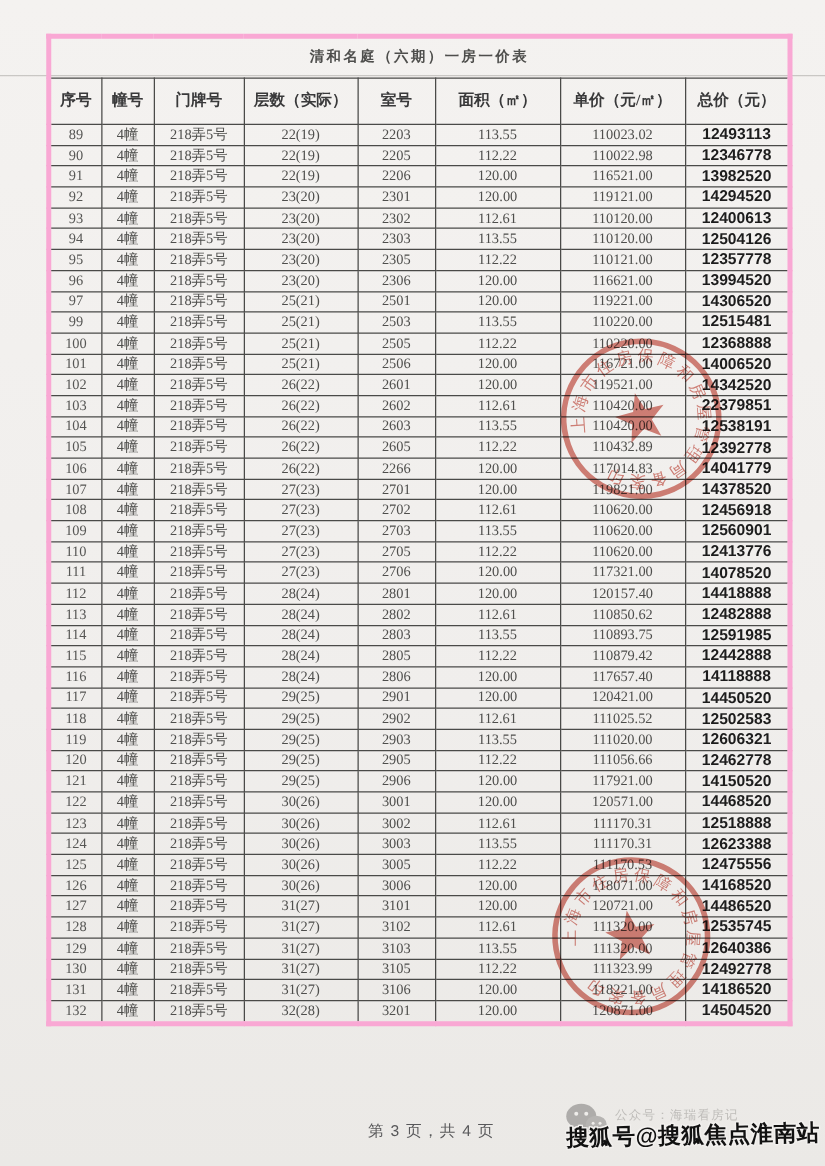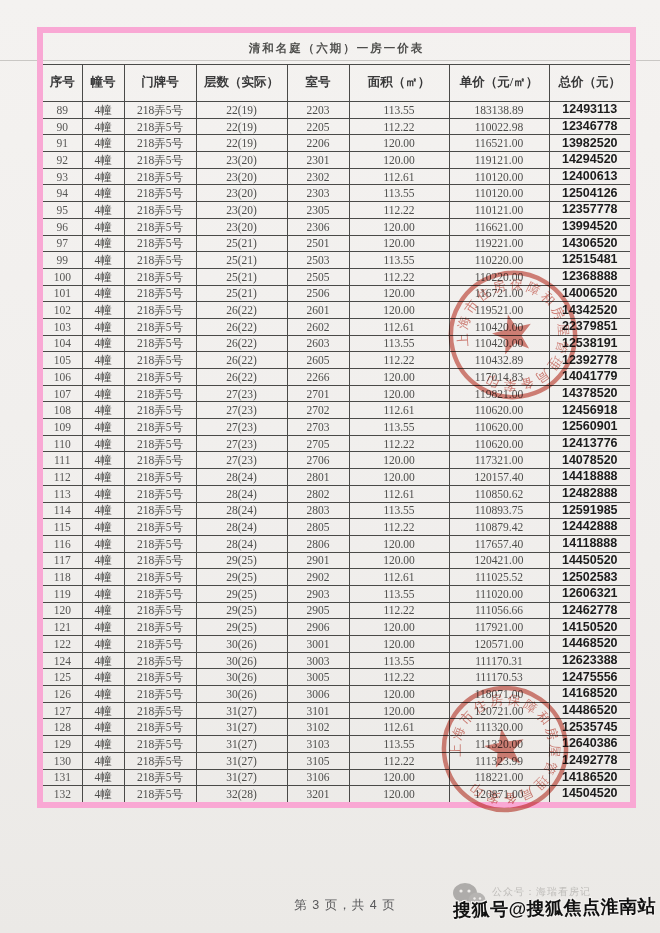--- a/index.html
+++ b/index.html
@@ -15,21 +15,21 @@
     position:absolute;left:37px;top:27px;width:593px;
     border-collapse:collapse;table-layout:fixed;
     background:transparent;
   }
   .doc-table td,.doc-table th{
     border:1px solid #4a4a48;
     padding:0;text-align:center;vertical-align:middle;
     color:#4e4e4c;font-size:11.5px;line-height:1.05;
     overflow:hidden;white-space:nowrap;
   }
-  .doc-table{border:6px solid #f9a8d4;}
+  .doc-table{border:4px solid #f9a8d4;}
   .title-cell{
     height:31px;font-size:21px;font-weight:700;color:#141412;
     letter-spacing:2px;border-bottom:1px solid #3a3a38;
   }
   .doc-table thead th{
     height:36px;font-size:12.5px;font-weight:700;color:#39393a;
   }
   .doc-table tbody td{height:15.7px;}
   .doc-table tbody td:last-child{
     font-weight:700;color:#1c1c1c;font-size:12.5px;
@@ -95,21 +95,21 @@
       </tr>
   </thead>
   <tbody>
       <tr>
         <td>89</td>
         <td>4幢</td>
         <td>218弄5号</td>
         <td>22(19)</td>
         <td>2203</td>
         <td>113.55</td>
-        <td>183138.89</td>
+        <td>110023.02</td>
         <td>12493113</td>
       </tr>
       <tr>
         <td>90</td>
         <td>4幢</td>
         <td>218弄5号</td>
         <td>22(19)</td>
         <td>2205</td>
         <td>112.22</td>
         <td>110022.98</td>
@@ -417,20 +417,30 @@
       </tr>
       <tr>
         <td>122</td>
         <td>4幢</td>
         <td>218弄5号</td>
         <td>30(26)</td>
         <td>3001</td>
         <td>120.00</td>
         <td>120571.00</td>
         <td>14468520</td>
+      </tr>
+      <tr>
+        <td>123</td>
+        <td>4幢</td>
+        <td>218弄5号</td>
+        <td>30(26)</td>
+        <td>3002</td>
+        <td>112.61</td>
+        <td>111170.31</td>
+        <td>12518888</td>
       </tr>
       <tr>
         <td>124</td>
         <td>4幢</td>
         <td>218弄5号</td>
         <td>30(26)</td>
         <td>3003</td>
         <td>113.55</td>
         <td>111170.31</td>
         <td>12623388</td>

